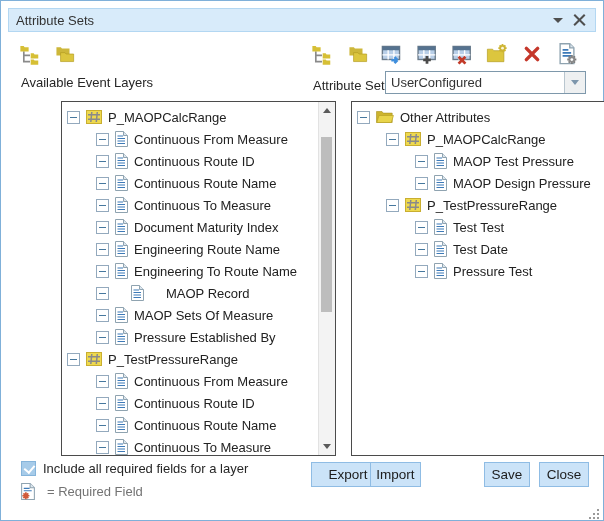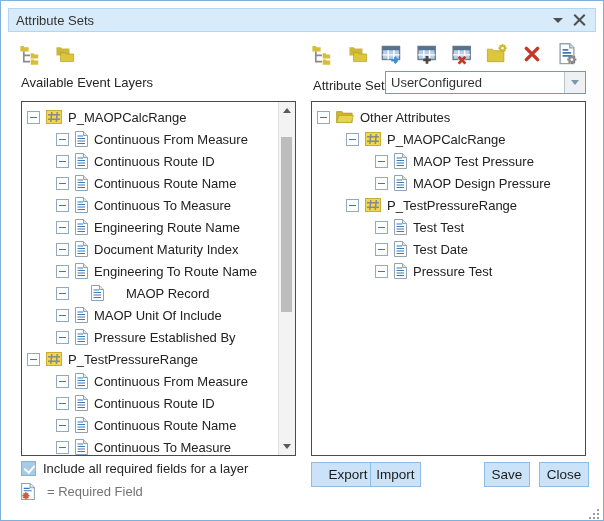--- a/index.html
+++ b/index.html
@@ -34,21 +34,21 @@
   
   .combo { position:absolute; left:384px; top:70px; width:201px; height:23px;
            border:1px solid #7e98ab; background:#fff; display:flex; }
   .combo-value { flex:1; font-size:13px; color:#333; padding:3px 0 0 5px; overflow:hidden; white-space:nowrap; }
   .combo-btn { width:21px; border-left:1px solid #b9c6cf; background:#eef0f1;
                display:flex; align-items:center; justify-content:center; cursor:pointer; }
   .combo-arrow { width:0; height:0; border-left:4.5px solid transparent; border-right:4.5px solid transparent;
                  border-top:5px solid #7d96ac; }
 
   
-  .panel { position:absolute; top:100px; height:355px; background:#fff; border:1px solid #4b4b4b; overflow:hidden; }
+  .panel { position:absolute; top:100px; height:355px; background:#fff; border:1px solid #4b4b4b; overflow:hidden;margin-left:40px; }
   .panel.left  { left:20px;  width:275px; }
   .panel.right { left:310px; width:275px; }
   .tree { position:absolute; top:0; bottom:0; left:0; padding-top:4px; overflow:hidden; }
   .panel.left  .tree { right:17px; }
   .panel.right .tree { right:0; }
 
   .tree-row { height:22px; display:flex; align-items:center; cursor:default; }
   .expander { flex:0 0 13px; width:13px; height:13px; border:1px solid #93a9bd; background:#fff;
               position:relative; margin-right:6px; cursor:pointer; }
   .expander::after { content:""; position:absolute; left:2px; top:5px; width:7px; height:1px; background:#46789e; }
@@ -270,42 +270,42 @@
         </div>
         <div class="tree-row" style="padding-left: 34px;">
           <span class="expander"></span>
           <span class="node-icon">
             <svg width="13" height="16" viewBox="0 0 13 16">
               <path d="M.5 .5 H8.5 L12.5 4.5 V15.5 H.5 z" fill="#fff" stroke="#8fa3b0"></path>
               <path d="M8.5 .5 V4.5 H12.5" fill="#dce6ee" stroke="#8fa3b0"></path>
               <path d="M2.5 5 H8 M2.5 7.5 H10 M2.5 10 H10 M2.5 12.5 H10" stroke="#3d7ab8" stroke-width="1.2"></path>
             </svg>
           </span>
+          <span class="node-label">Document Maturity Index</span>
+        </div>
+        <div class="tree-row" style="padding-left: 34px;">
+          <span class="expander"></span>
+          <span class="node-icon">
+            <svg width="13" height="16" viewBox="0 0 13 16">
+              <path d="M.5 .5 H8.5 L12.5 4.5 V15.5 H.5 z" fill="#fff" stroke="#8fa3b0"></path>
+              <path d="M8.5 .5 V4.5 H12.5" fill="#dce6ee" stroke="#8fa3b0"></path>
+              <path d="M2.5 5 H8 M2.5 7.5 H10 M2.5 10 H10 M2.5 12.5 H10" stroke="#3d7ab8" stroke-width="1.2"></path>
+            </svg>
+          </span>
           <span class="node-label">Engineering Route Name</span>
         </div>
         <div class="tree-row" style="padding-left: 34px;">
           <span class="expander"></span>
           <span class="node-icon">
             <svg width="13" height="16" viewBox="0 0 13 16">
               <path d="M.5 .5 H8.5 L12.5 4.5 V15.5 H.5 z" fill="#fff" stroke="#8fa3b0"></path>
               <path d="M8.5 .5 V4.5 H12.5" fill="#dce6ee" stroke="#8fa3b0"></path>
               <path d="M2.5 5 H8 M2.5 7.5 H10 M2.5 10 H10 M2.5 12.5 H10" stroke="#3d7ab8" stroke-width="1.2"></path>
             </svg>
           </span>
-          <span class="node-label">Document Maturity Index</span>
-        </div>
-        <div class="tree-row" style="padding-left: 34px;">
-          <span class="expander"></span>
-          <span class="node-icon">
-            <svg width="13" height="16" viewBox="0 0 13 16">
-              <path d="M.5 .5 H8.5 L12.5 4.5 V15.5 H.5 z" fill="#fff" stroke="#8fa3b0"></path>
-              <path d="M8.5 .5 V4.5 H12.5" fill="#dce6ee" stroke="#8fa3b0"></path>
-              <path d="M2.5 5 H8 M2.5 7.5 H10 M2.5 10 H10 M2.5 12.5 H10" stroke="#3d7ab8" stroke-width="1.2"></path>
-            </svg>
-          </span>
           <span class="node-label">Engineering To Route Name</span>
         </div>
         <div class="tree-row" style="padding-left: 34px; gap: 16px;">
           <span class="expander"></span>
           <span class="node-icon">
             <svg width="13" height="16" viewBox="0 0 13 16">
               <path d="M.5 .5 H8.5 L12.5 4.5 V15.5 H.5 z" fill="#fff" stroke="#8fa3b0"></path>
               <path d="M8.5 .5 V4.5 H12.5" fill="#dce6ee" stroke="#8fa3b0"></path>
               <path d="M2.5 5 H8 M2.5 7.5 H10 M2.5 10 H10 M2.5 12.5 H10" stroke="#3d7ab8" stroke-width="1.2"></path>
             </svg>
@@ -314,21 +314,21 @@
         </div>
         <div class="tree-row" style="padding-left: 34px;">
           <span class="expander"></span>
           <span class="node-icon">
             <svg width="13" height="16" viewBox="0 0 13 16">
               <path d="M.5 .5 H8.5 L12.5 4.5 V15.5 H.5 z" fill="#fff" stroke="#8fa3b0"></path>
               <path d="M8.5 .5 V4.5 H12.5" fill="#dce6ee" stroke="#8fa3b0"></path>
               <path d="M2.5 5 H8 M2.5 7.5 H10 M2.5 10 H10 M2.5 12.5 H10" stroke="#3d7ab8" stroke-width="1.2"></path>
             </svg>
           </span>
-          <span class="node-label">MAOP Unit Of Include</span>
+          <span class="node-label">MAOP Sets Of Measure</span>
         </div>
         <div class="tree-row" style="padding-left: 34px;">
           <span class="expander"></span>
           <span class="node-icon">
             <svg width="13" height="16" viewBox="0 0 13 16">
               <path d="M.5 .5 H8.5 L12.5 4.5 V15.5 H.5 z" fill="#fff" stroke="#8fa3b0"></path>
               <path d="M8.5 .5 V4.5 H12.5" fill="#dce6ee" stroke="#8fa3b0"></path>
               <path d="M2.5 5 H8 M2.5 7.5 H10 M2.5 10 H10 M2.5 12.5 H10" stroke="#3d7ab8" stroke-width="1.2"></path>
             </svg>
           </span>

